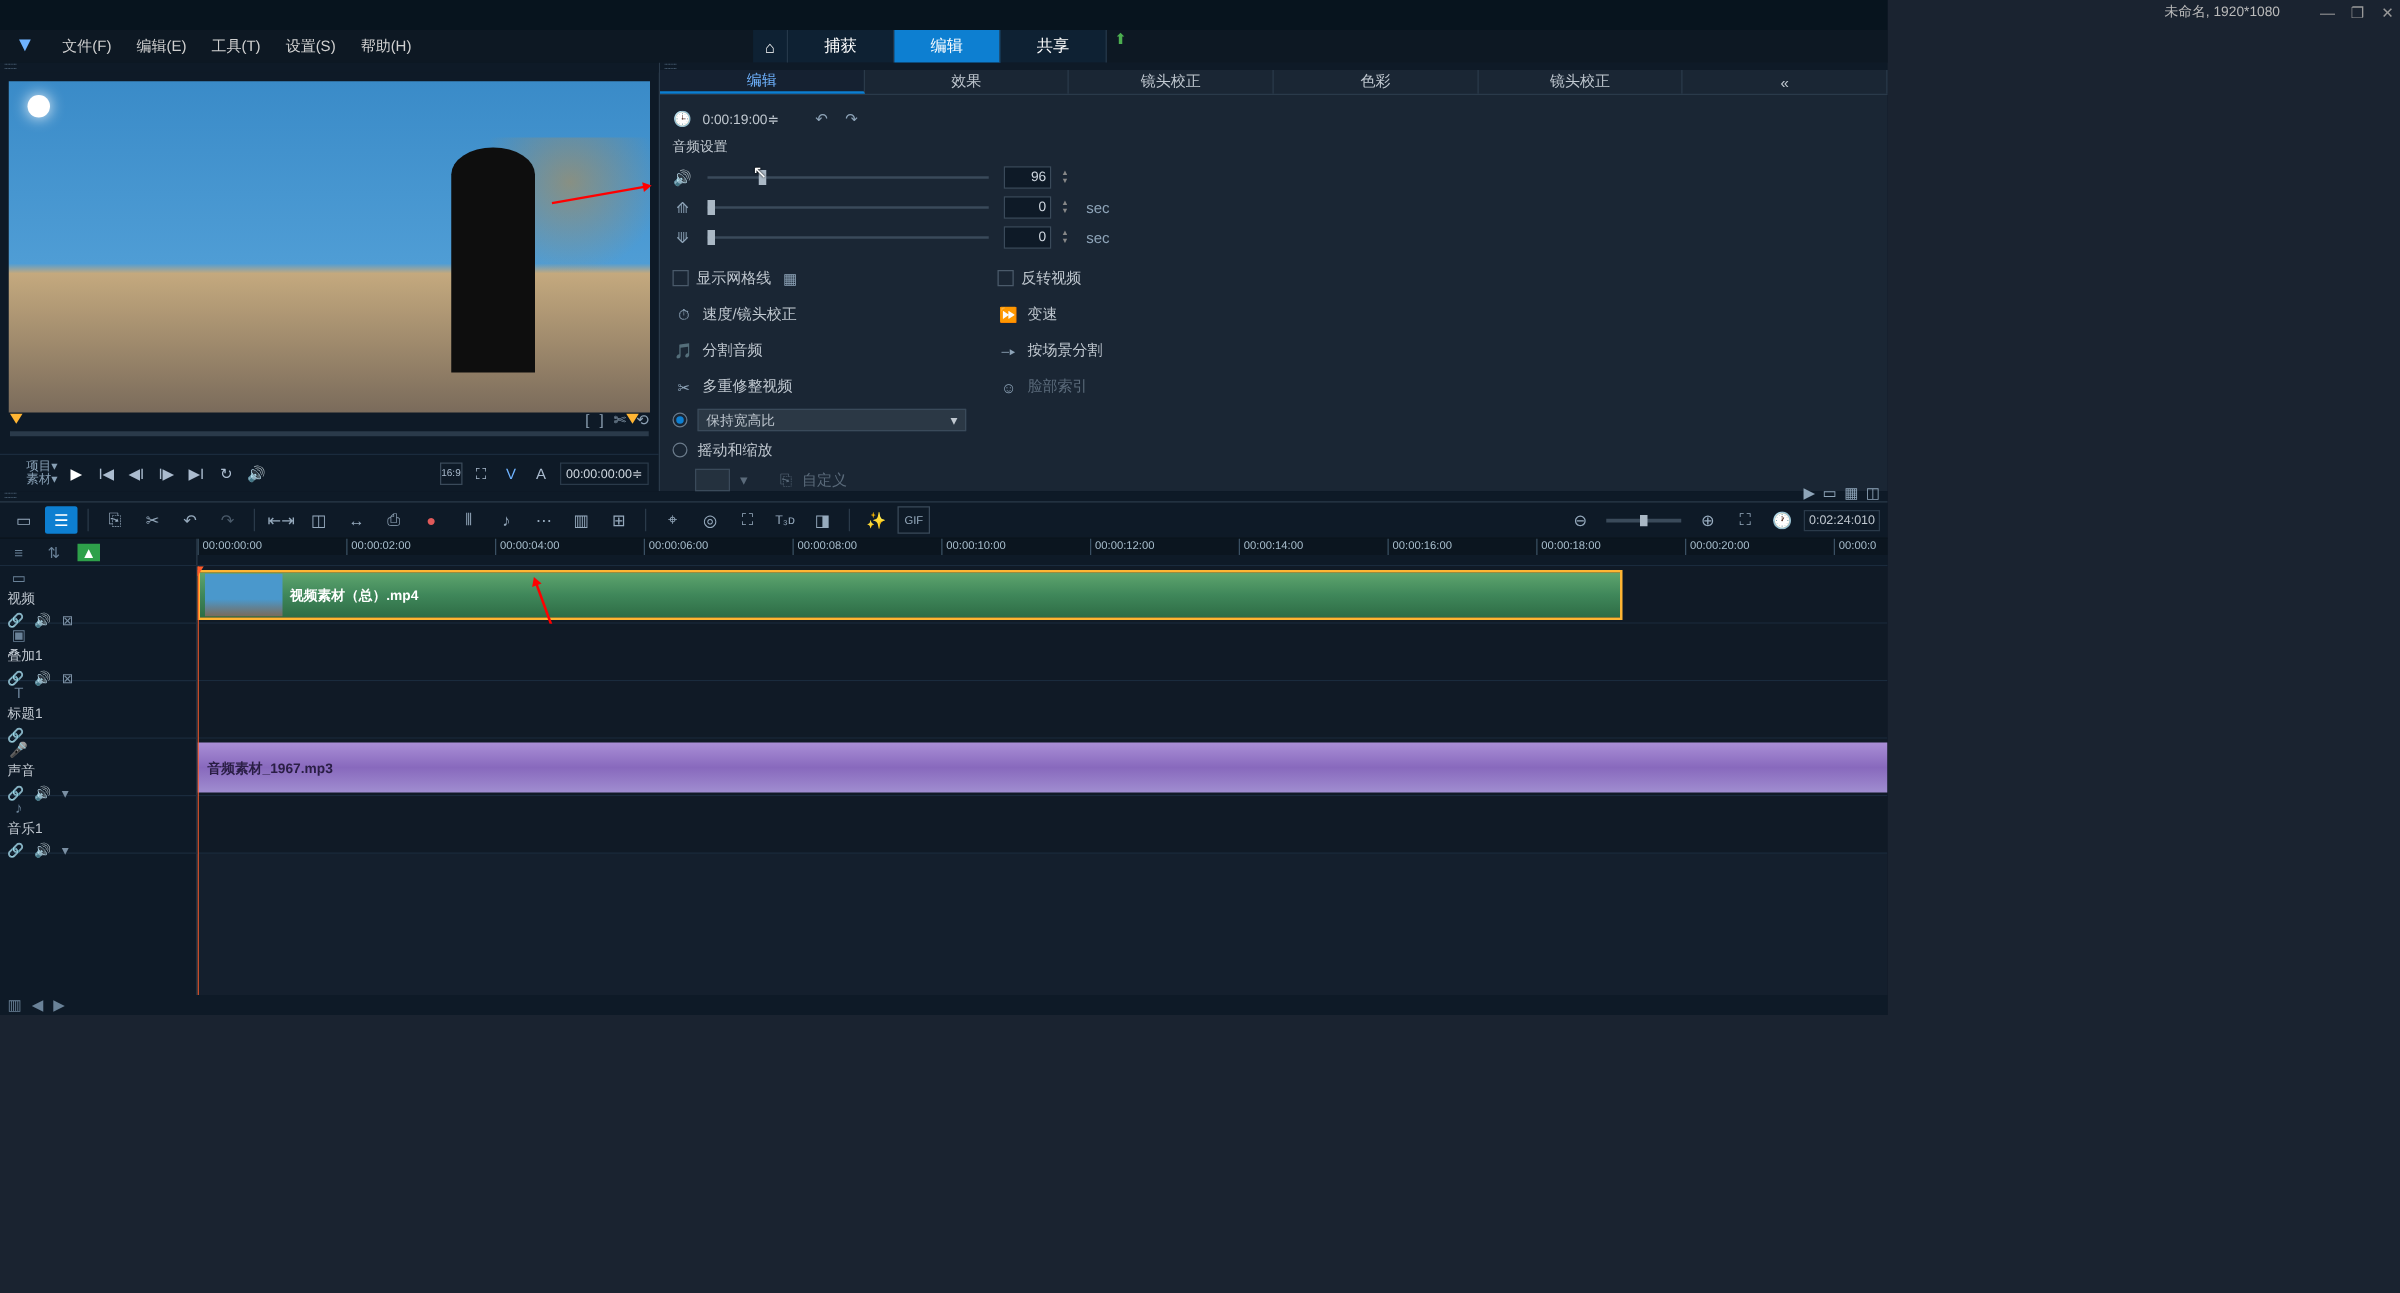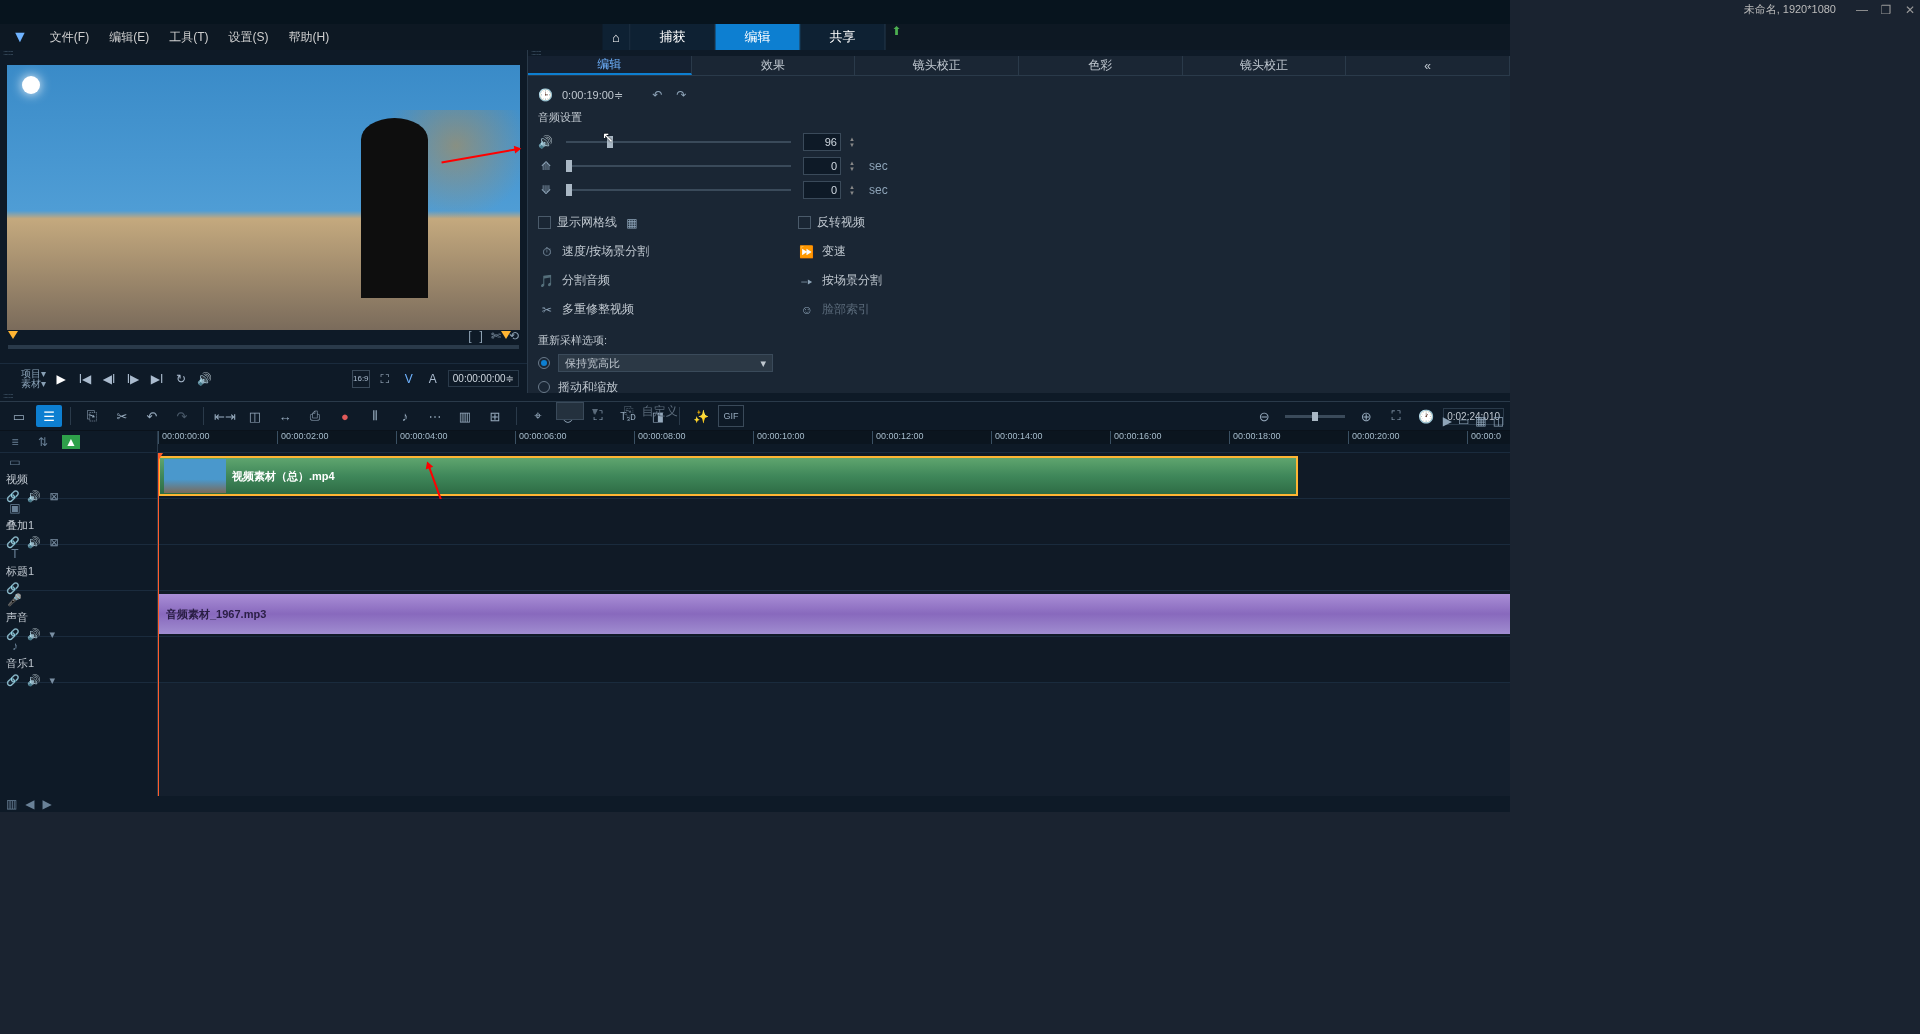--- a/index.html
+++ b/index.html
@@ -2,21 +2,21 @@
 <html><head>
 <meta charset="utf-8">
 <style>
 * { margin: 0; padding: 0; box-sizing: border-box; user-select: none; }
 body { font-family: Arial, "Microsoft YaHei", sans-serif; font-size: 12px; color: #c0c8d0; background: #1a2330; overflow: hidden; }
 .app { width: 1510px; height: 812px; display: flex; flex-direction: column; background: #0d1520; }
 
 
 .title-bar { height: 24px; background: #07141e; display: flex; align-items: center; justify-content: space-between; padding: 0 4px; }
 .title-right { position: fixed; top: 2px; right: 2px; display: flex; gap: 8px; align-items: center; }
-.proj-info { color: #bbb; font-size: 11px; margin-right: 10px; }
+.proj-info { color: #bbb; font-size: 11px; margin-right: 22px; }
 .win-btn { width: 16px; height: 14px; display: inline-flex; align-items: center; justify-content: center; color: #999; cursor: pointer; }
 
 
 .menu-bar { height: 26px; background: #0d1823; display: flex; align-items: center; position: relative; }
 .logo { padding: 0 12px; color: #6fb3ff; font-size: 16px; font-weight: bold; }
 .menu-item { padding: 0 10px; height: 100%; display: flex; align-items: center; color: #d0d0d0; cursor: pointer; font-size: 12px; }
 .mode-tabs { position: absolute; left: 50%; transform: translateX(-50%); display: flex; height: 100%; }
 .mode-tab { width: 85px; display: flex; align-items: center; justify-content: center; color: #fff; cursor: pointer; border-right: 1px solid #25384a; font-size: 13px; }
 .mode-tab.home { width: 28px; background: #0e2133; }
 .mode-tab.capture { background: #0e2133; }
@@ -239,21 +239,21 @@
               <span class="checkbox"></span>
               <span>显示网格线</span> 
               <span class="gi">▦</span>
             </div>
           <div class="opt-action">
               <span class="checkbox"></span>
               <span>反转视频</span>
             </div>
           <div class="opt-action">
               <span class="gi">⏱</span>
-              <span>速度/按场景分割</span>
+              <span>速度/镜头校正</span>
             </div>
           <div class="opt-action">
               <span class="gi">⏩</span>
               <span>变速</span>
             </div>
           <div class="opt-action">
               <span class="gi">🎵</span>
               <span>分割音频</span>
             </div>
           <div class="opt-action">
@@ -263,21 +263,20 @@
           <div class="opt-action">
               <span class="gi">✂</span>
               <span>多重修整视频</span>
             </div>
           <div class="opt-action disabled">
               <span class="gi">☺</span>
               <span>脸部索引</span>
             </div>
         </div>
 
-        <div style="margin-top:12px; font-size:11px;">重新采样选项:</div>
         <div class="opt-row" style="margin-top:4px;">
           <span class="radio on"></span>
           <div class="dropdown">
               <span>保持宽高比</span>
               <span>▾</span>
             </div>
         </div>
         <div class="opt-row">
           <span class="radio"></span>
           <span>摇动和缩放</span>

